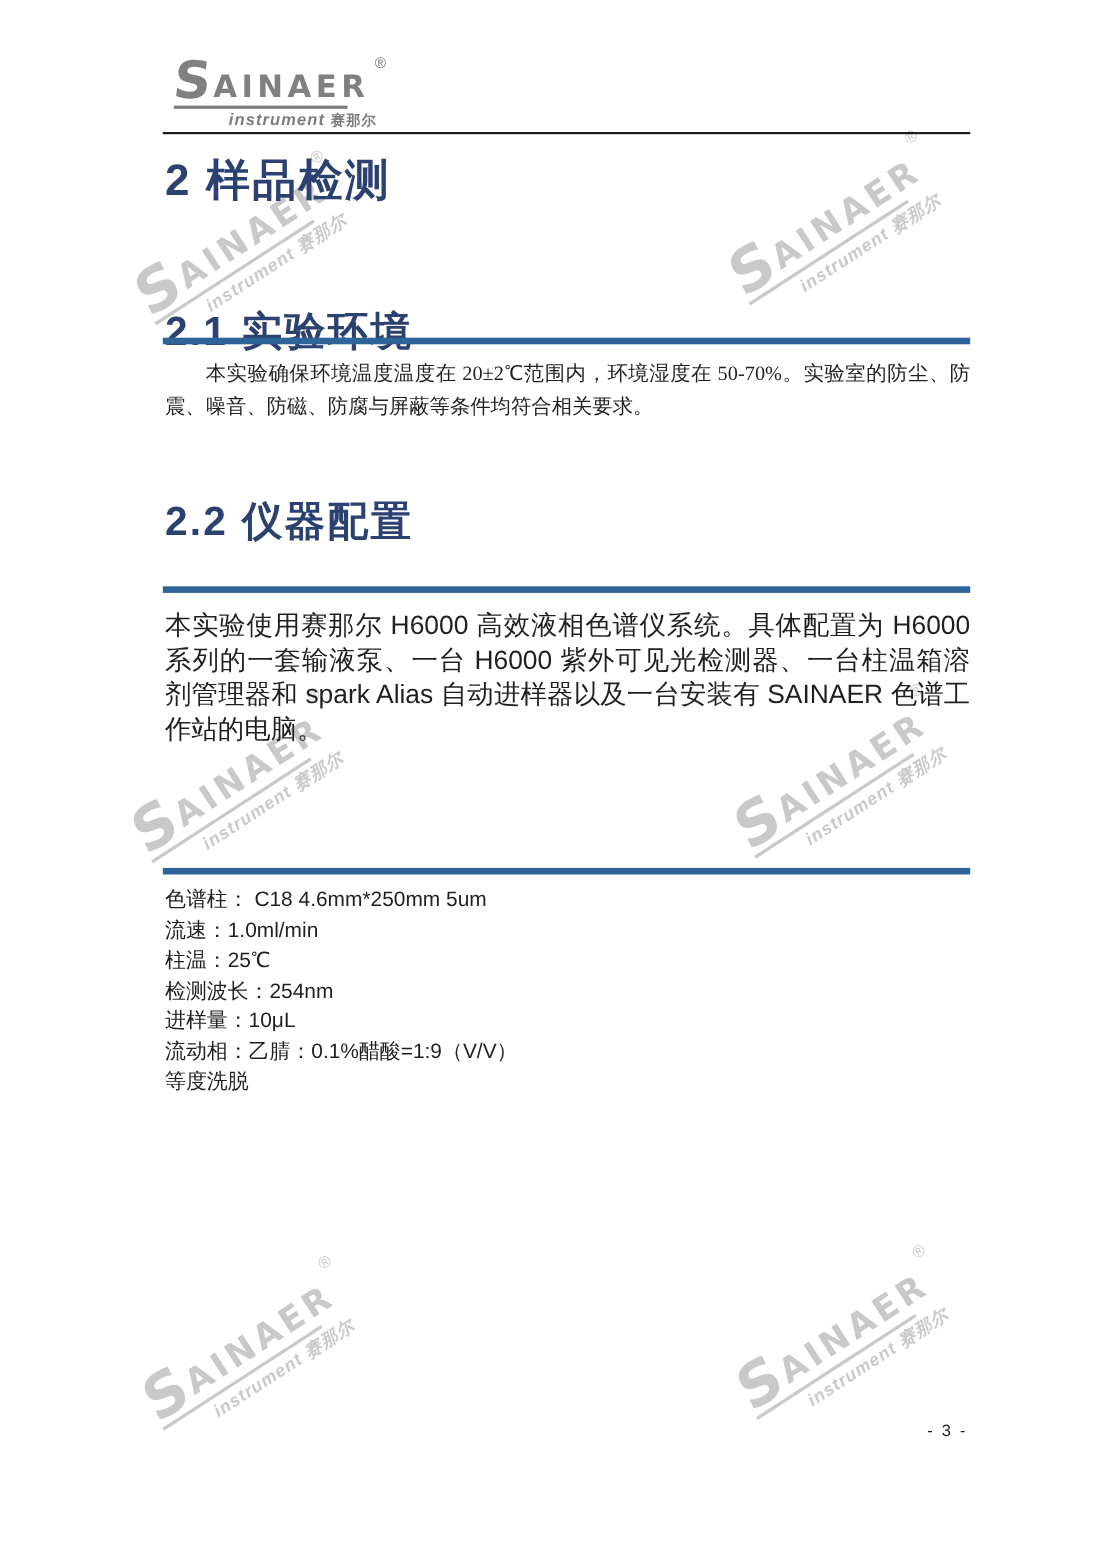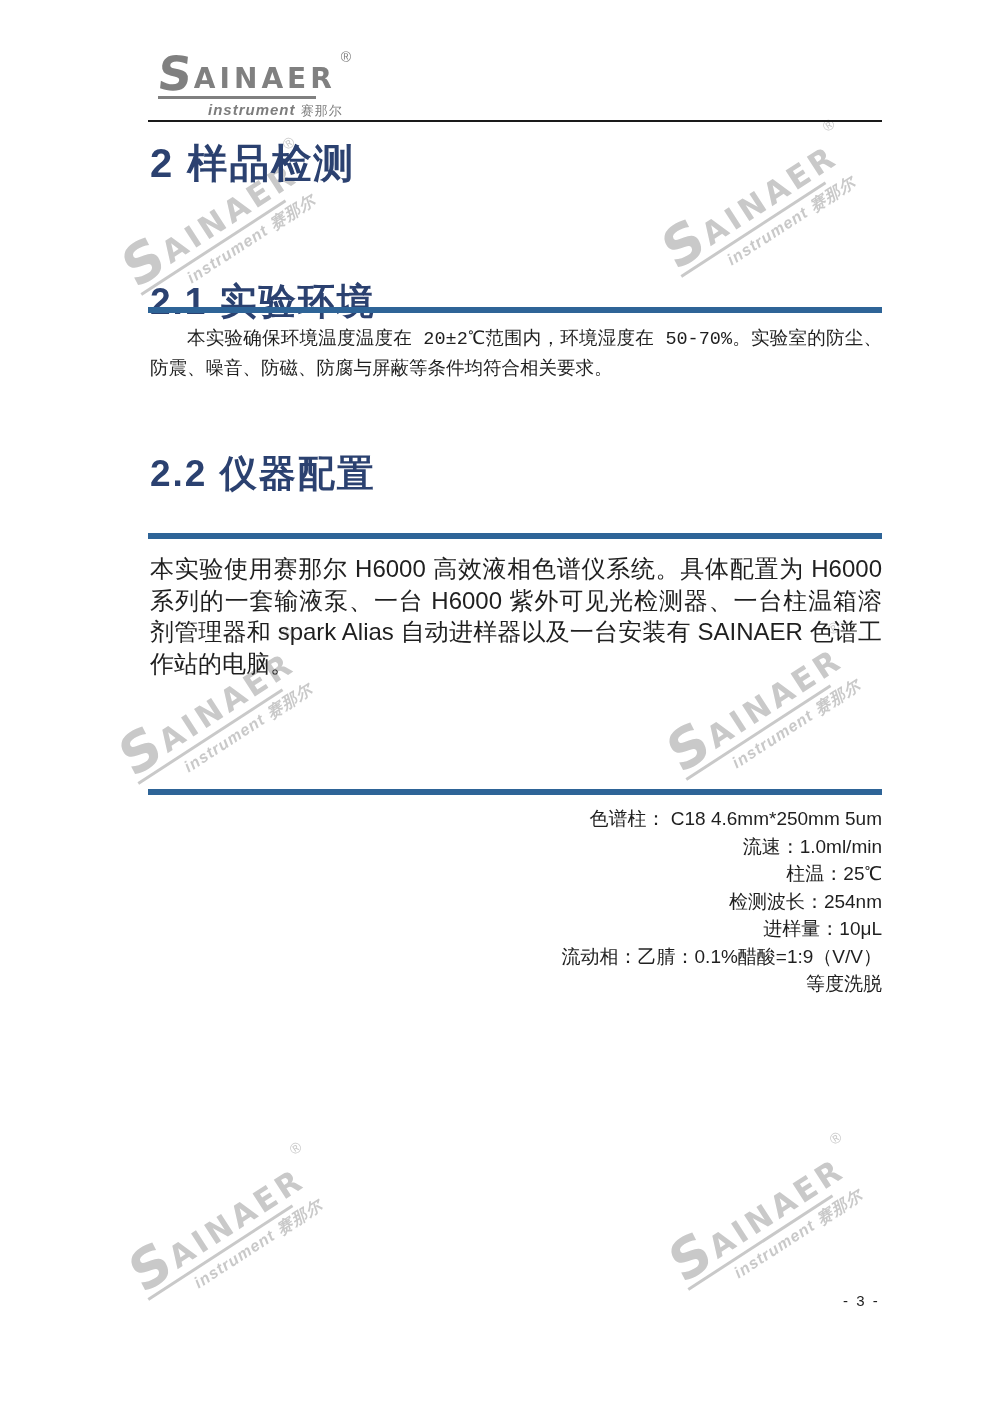--- a/index.html
+++ b/index.html
@@ -22,21 +22,21 @@
     font-family:"DejaVu Sans", sans-serif;
     font-size:28px; font-weight:800; letter-spacing:4px; line-height:1;
     margin-left:2px;
   }
   .logo-reg { font-size:14px; line-height:1; align-self:flex-start; margin-left:5px; position:relative; top:-6px; }
   .logo-underline { height:3px; background:#808080; width:158px; margin-top:3px; }
   .logo-sub {
     font-style:italic; font-size:15px; font-weight:700; color:#7d7d7d;
     margin-top:2px; padding-left:50px; letter-spacing:1px; white-space:nowrap;
   }
-  .logo-sub .cn { font-style:normal; font-weight:400; font-size:13px; }
+  .logo-sub .cn { font-style:normal; font-weight:700; font-size:13px; }
 
   .header-rule {
     position:absolute; left:148px; top:120px; width:734px; height:2px;
     background:#1a1a1a;
   }
 
   
   .chapter-title {
     position:absolute; left:150px; top:136px;
     font-size:40px; font-weight:700; color:#2b4170; letter-spacing:2px;
@@ -51,30 +51,30 @@
     position:absolute; left:148px; width:734px; height:6px;
     background:#2e6497;
   }
 
   
   .para {
     position:absolute; left:150px; width:732px;
     color:#1f1f1f; text-align:justify;
   }
   .para-serif {
-    font-family:Liberation Mono, monospace;
+    font-family:Liberation Serif, serif;
     font-size:18.5px; line-height:30px; text-indent:2em;
   }
   .para-sans {
     font-family:"Liberation Sans", sans-serif;
     font-size:24px; line-height:31.5px;
   }
   .conditions { position:absolute; left:150px; top:805px; width:732px; }
   .cond-line {
-    font-size:19px; line-height:27.5px; color:#1f1f1f; white-space:nowrap;text-align:right;
+    font-size:19px; line-height:27.5px; color:#1f1f1f; white-space:nowrap;
   }
 
   .page-number {
     position:absolute; left:843px; top:1292px;
     font-size:15px; color:#1f1f1f; letter-spacing:2px; white-space:nowrap;
   }
 
   
   .wm {
     position:absolute; width:190px; transform:rotate(-33deg);

